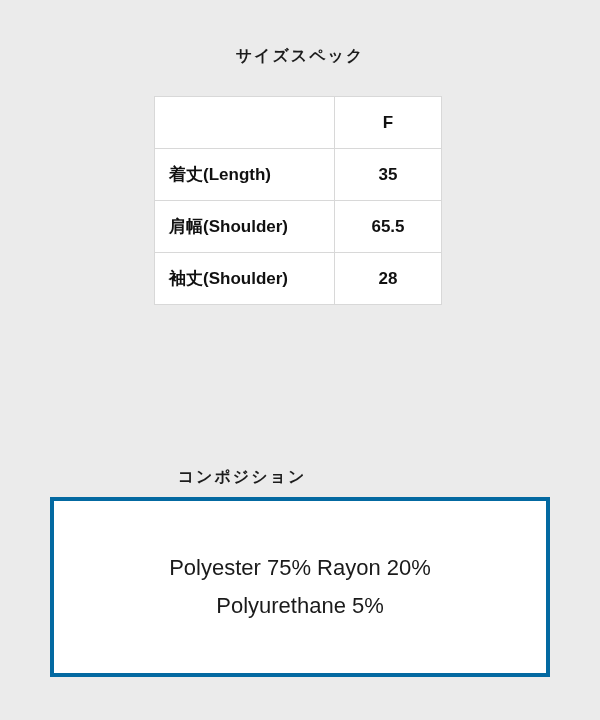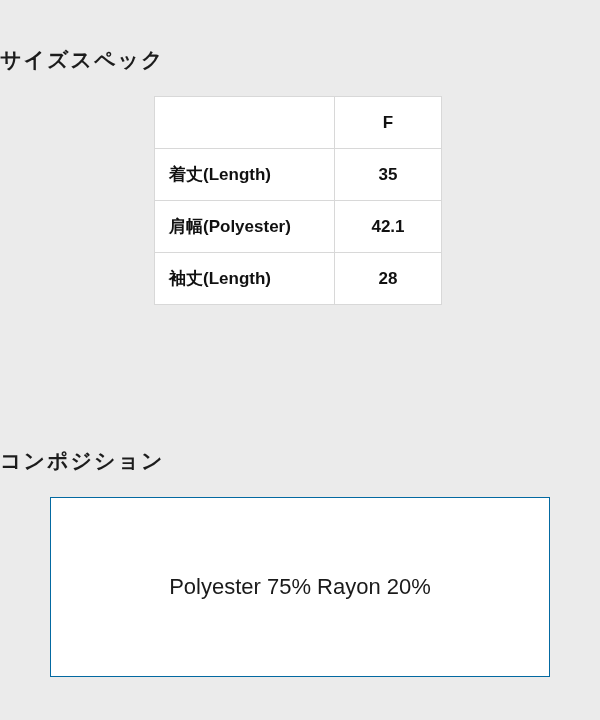--- a/index.html
+++ b/index.html
@@ -14,21 +14,22 @@
     color: #1a1a1a;
     overflow: hidden;
   }
   .page {
     width: 600px;
     height: 720px;
     position: relative;
     box-sizing: border-box;
   }
   .section-title {
-    font-size: 21px;
+    text-align: center;
+    font-size: 16px;
     font-weight: bold;
     letter-spacing: 2px;
     color: #1c1c1c;
   }
   #size-title {
     position: absolute;
     top: 46px;
     left: 0;
     width: 600px;
   }
@@ -61,32 +62,32 @@
   table.spec th.col-size,
   table.spec td.val {
     width: 107px;
     text-align: center;
   }
   table.spec th.col-label {
     border-top: 1px solid #d8d8d8;
   }
   #comp-title {
     position: absolute;
-    top: 447px;
+    top: 467px;
     left: 0;
     width: 484px;
   }
   #comp-box {
     position: absolute;
     top: 497px;
     left: 50px;
     width: 500px;
     height: 180px;
     background: #ffffff;
-    border: 1px solid #0369a1;
+    border: 4px solid #0369a1;
     box-sizing: border-box;
     display: flex;
     flex-direction: column;
     align-items: center;
     justify-content: center;
   }
   .comp-line {
     font-size: 22px;
     line-height: 38px;
     color: #1a1a1a;
@@ -108,30 +109,31 @@
           <th class="col-label"></th>
           <th class="col-size">F</th>
         </tr>
       </thead>
       <tbody>
         <tr>
           <td class="row-label">着丈(Length)</td>
           <td class="val">35</td>
         </tr>
         <tr>
-          <td class="row-label">肩幅(Polyester)</td>
-          <td class="val">42.1</td>
+          <td class="row-label">肩幅(Shoulder)</td>
+          <td class="val">65.5</td>
         </tr>
         <tr>
-          <td class="row-label">袖丈(Length)</td>
+          <td class="row-label">袖丈(Shoulder)</td>
           <td class="val">28</td>
         </tr>
       </tbody>
     </table>
   </div>
 
   <div class="section-title" id="comp-title">コンポジション</div>
 
   <div id="comp-box">
     <div class="comp-line">Polyester 75% Rayon 20%</div>
+    <div class="comp-line">Polyurethane 5%</div>
   </div>
 
 </div>
 
 </body></html>

